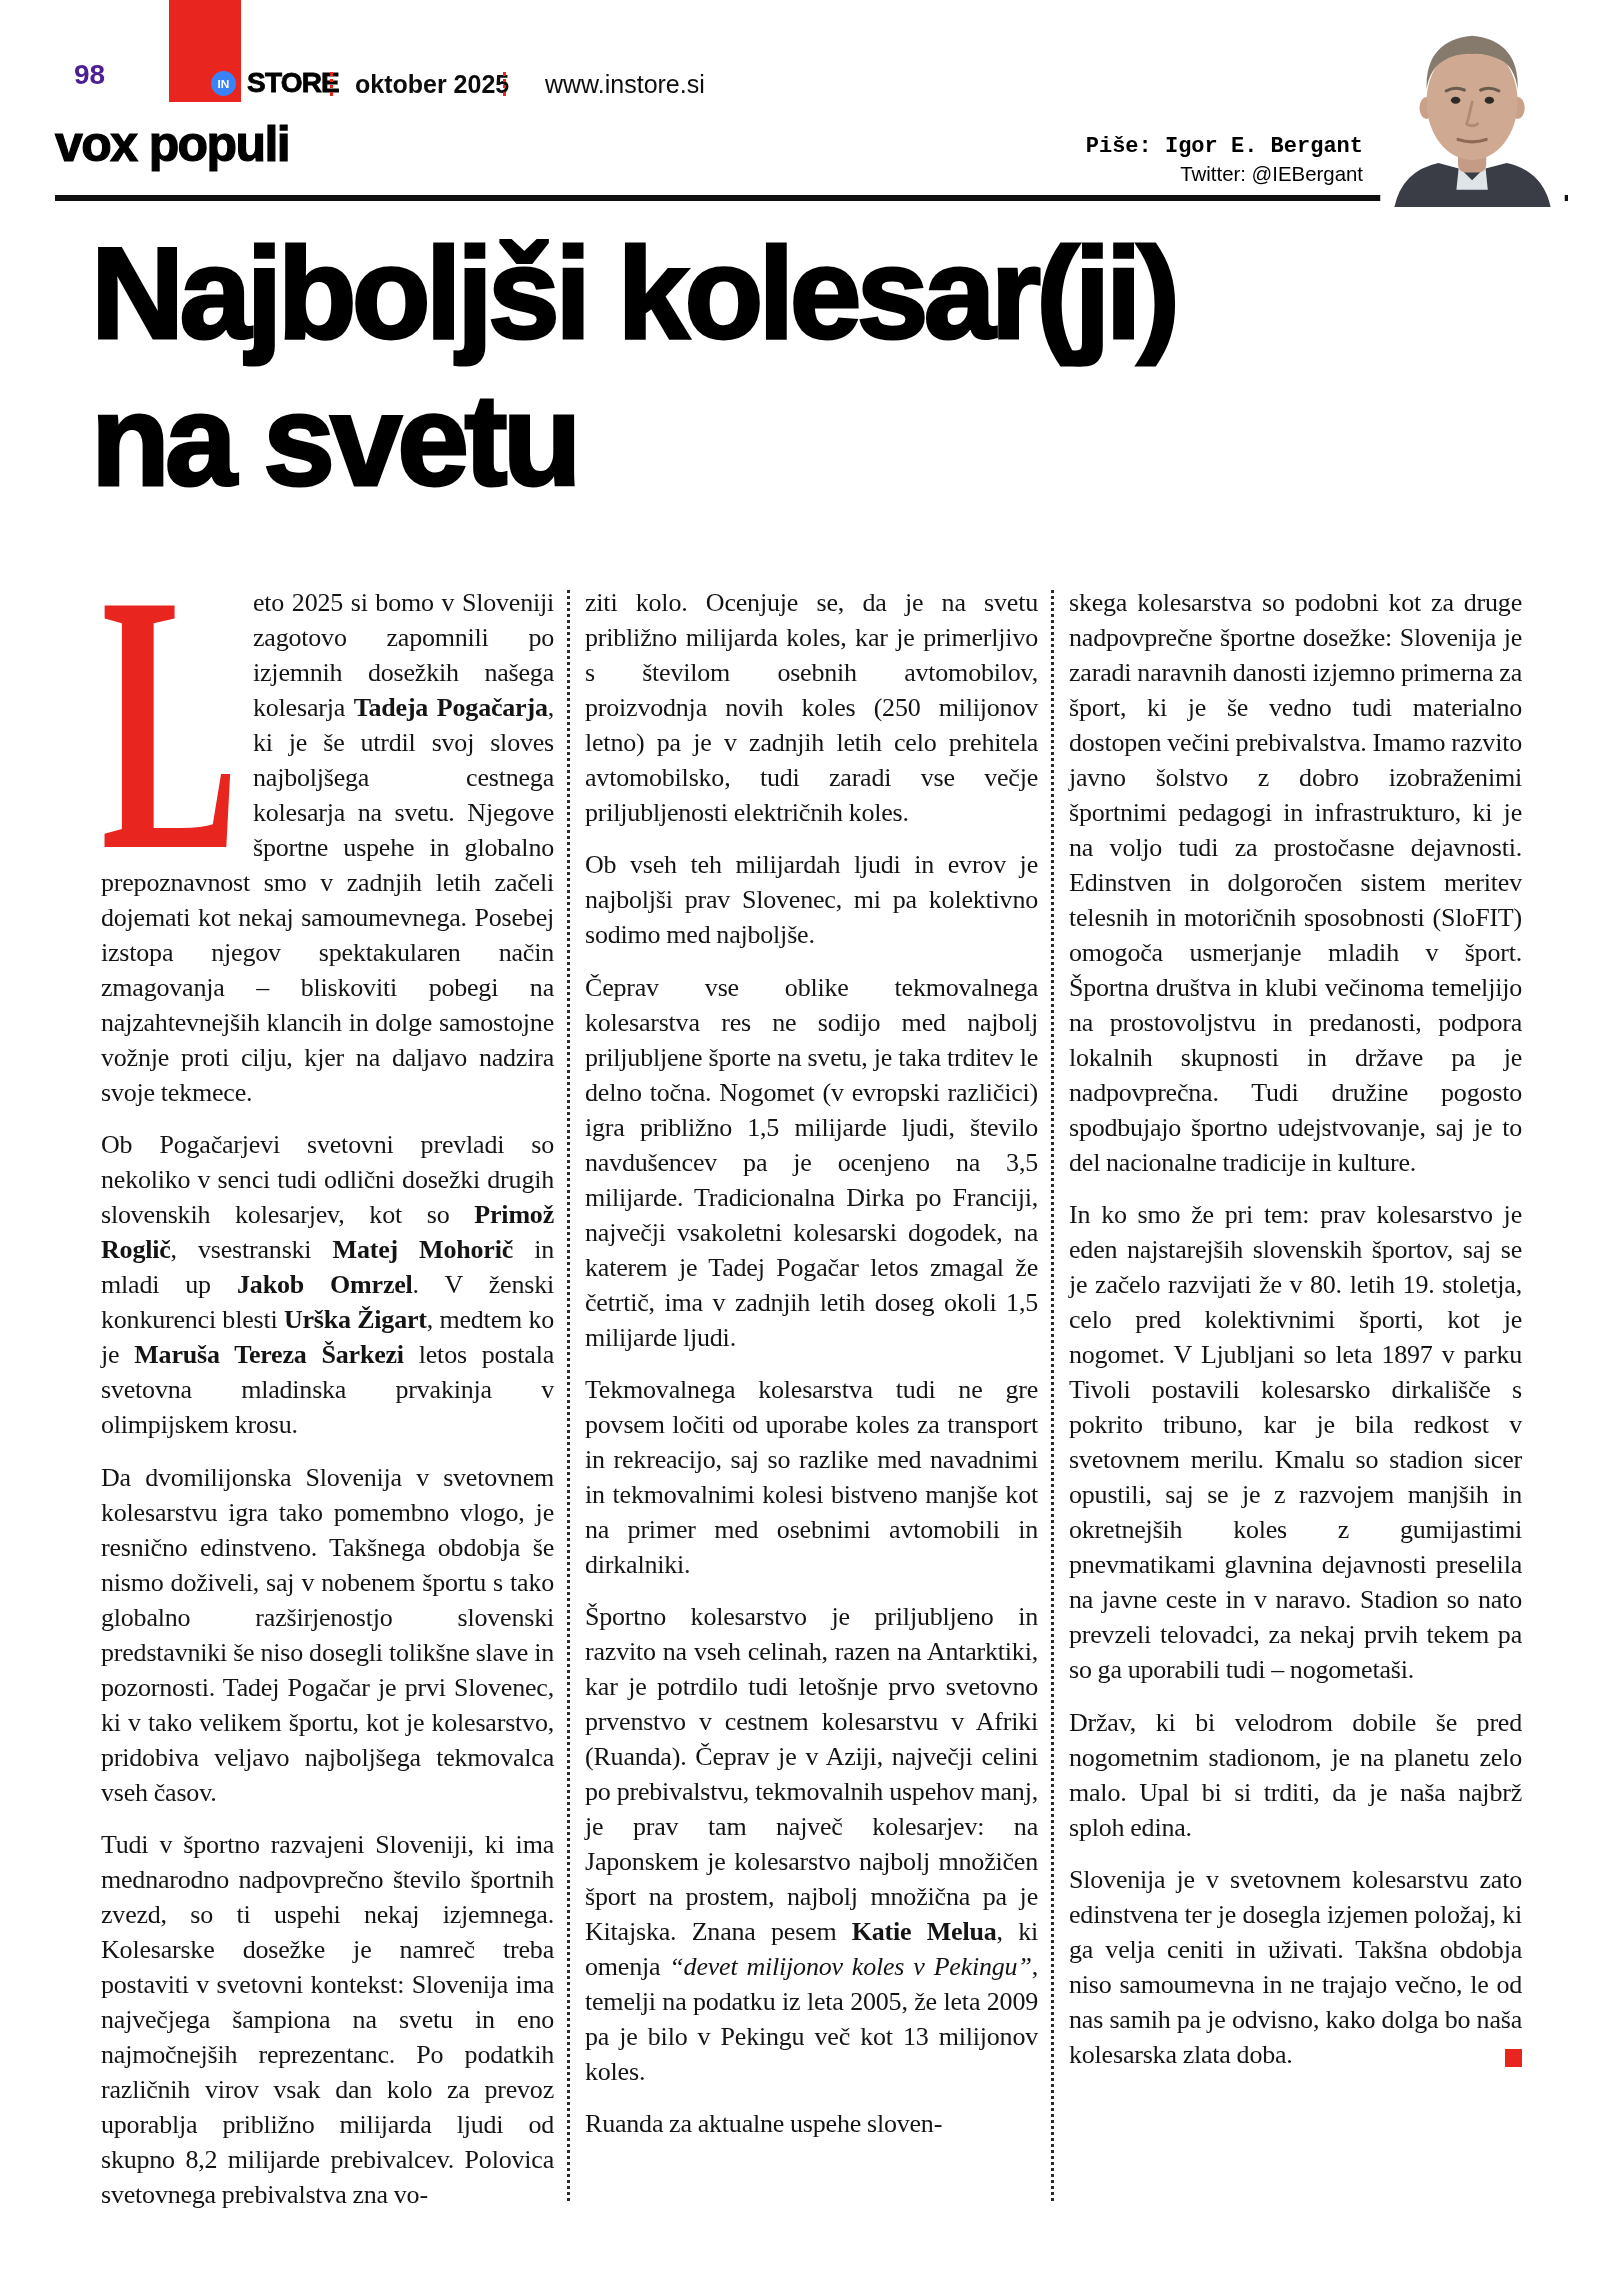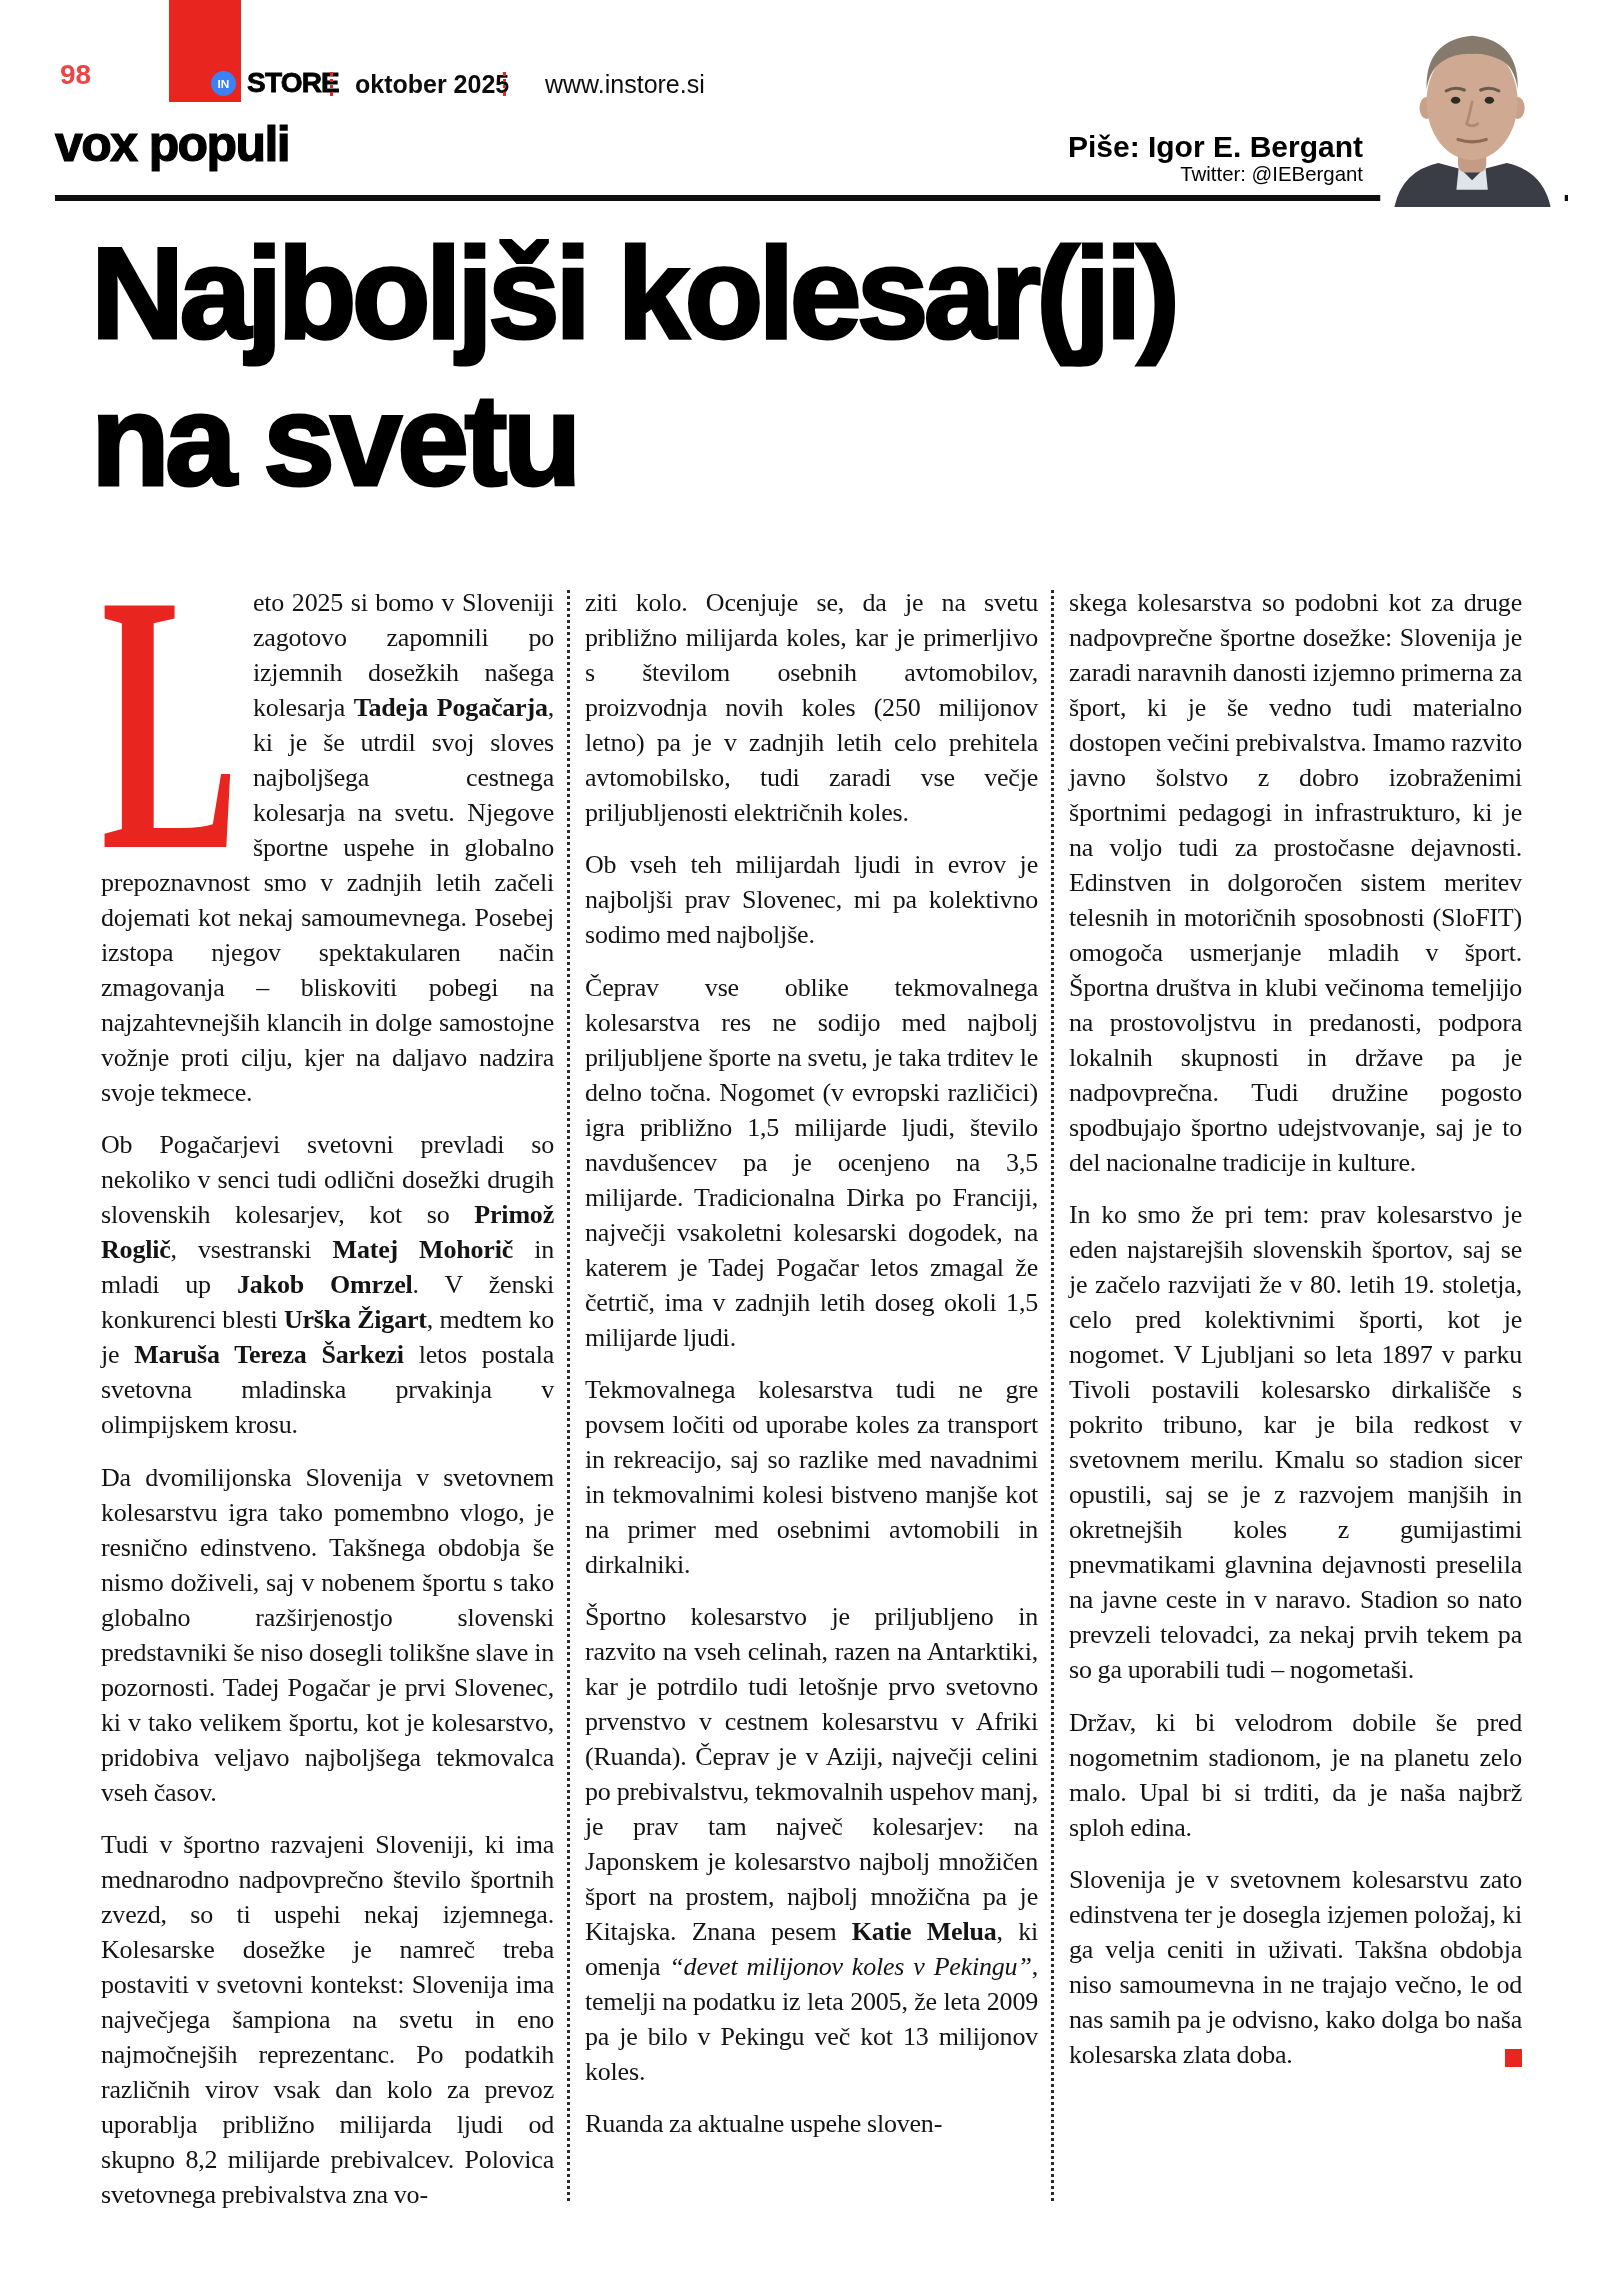--- a/index.html
+++ b/index.html
@@ -1,38 +1,38 @@
 <!DOCTYPE html>
 <html lang="sl" style="--accent: #e8251f;font-size:12.6px"><head>
 <meta charset="utf-8">
 <style>
   html,body{margin:0;padding:0;background:#e9e9e9;}
   #page{position:relative;width:1623px;height:2295px;background:#ffffff;overflow:hidden;
         font-family:"Liberation Serif",serif;color:#141414;}
 
   
-  .pagenum{position:absolute;left:60px;top:61px;font:700 28px/28px "Liberation Sans",sans-serif;color:#ef4444;text-align:right;}
+  .pagenum{position:absolute;left:74px;top:61px;font:700 28px/28px "Liberation Sans",sans-serif;color:#4c1d95;text-align:right;}
   .redblock{position:absolute;left:169px;top:0;width:72px;height:102px;}
   .inbadge{position:absolute;left:211px;top:71px;width:25px;height:25px;border-radius:50%;
            background:#3b82f6;color:#fff;display:flex;align-items:center;justify-content:center;
            font:700 11.8px "Liberation Sans",sans-serif;letter-spacing:0;}
   .store{position:absolute;left:247px;top:69px;font:900 28px/28px "Liberation Sans",sans-serif;
          letter-spacing:-0.8px;color:#000;-webkit-text-stroke:0.8px #000;}
   .hsep{position:absolute;top:72px;height:23.6px;width:0;border-left:3.1px dotted #e8251f;}
   .hsep.s1{left:330px;}
   .hsep.s2{left:503px;}
   .issue{position:absolute;left:347px;top:72px;font:700 25px/25px "Liberation Sans",sans-serif;color:#0d0d0d;margin-left:8px;}
   .site{position:absolute;left:545px;top:72px;font:400 25px/25px "Liberation Sans",sans-serif;color:#0d0d0d;}
 
   
   .voxpopuli{position:absolute;left:55px;top:119px;font:900 50px/50px "Liberation Sans",sans-serif;
              letter-spacing:-1.6px;color:#000;-webkit-text-stroke:1.2px #000;}
   .byline{position:absolute;left:970px;top:134px;width:393px;text-align:right;
           font-family:"Liberation Sans",sans-serif;color:#000;}
-  .byline .author{font-weight:700;font-size:30px;line-height:25px;}
+  .byline .author{font-weight:700;font-size:22px;line-height:25px;font-family:Liberation Mono, monospace;}
   .byline .twitter{font-weight:400;font-size:20.4px;line-height:23.6px;margin-top:3.9px;}
   .rule{position:absolute;left:55px;top:195px;width:1513px;height:5.5px;background:#0f0f0f;}
   .photo{position:absolute;left:1380px;top:17.3px;width:185px;height:190px;z-index:5;}
 
   
   .headline{position:absolute;left:91px;top:220px;font-family:"Liberation Sans",sans-serif;
             font-weight:900;font-size:129px;line-height:147px;letter-spacing:-4.7px;color:#000;
             -webkit-text-stroke:3.1px #000;}
   .headline span{display:block;}
 

